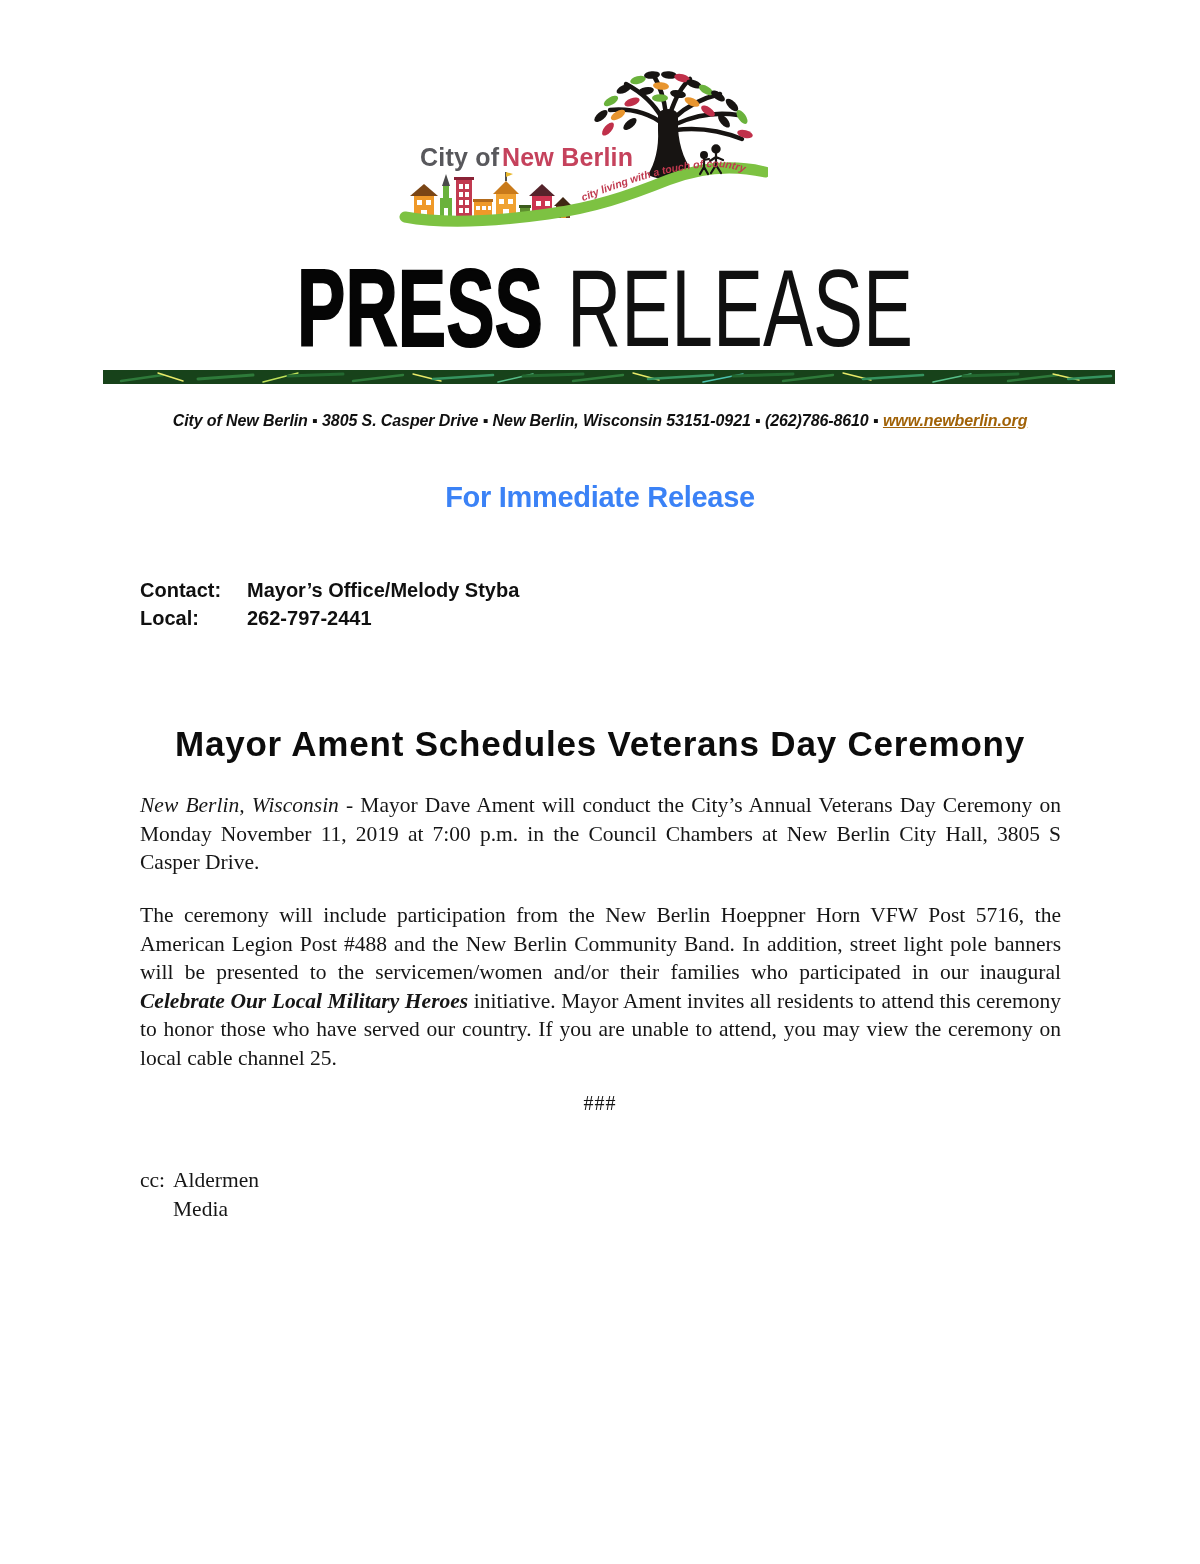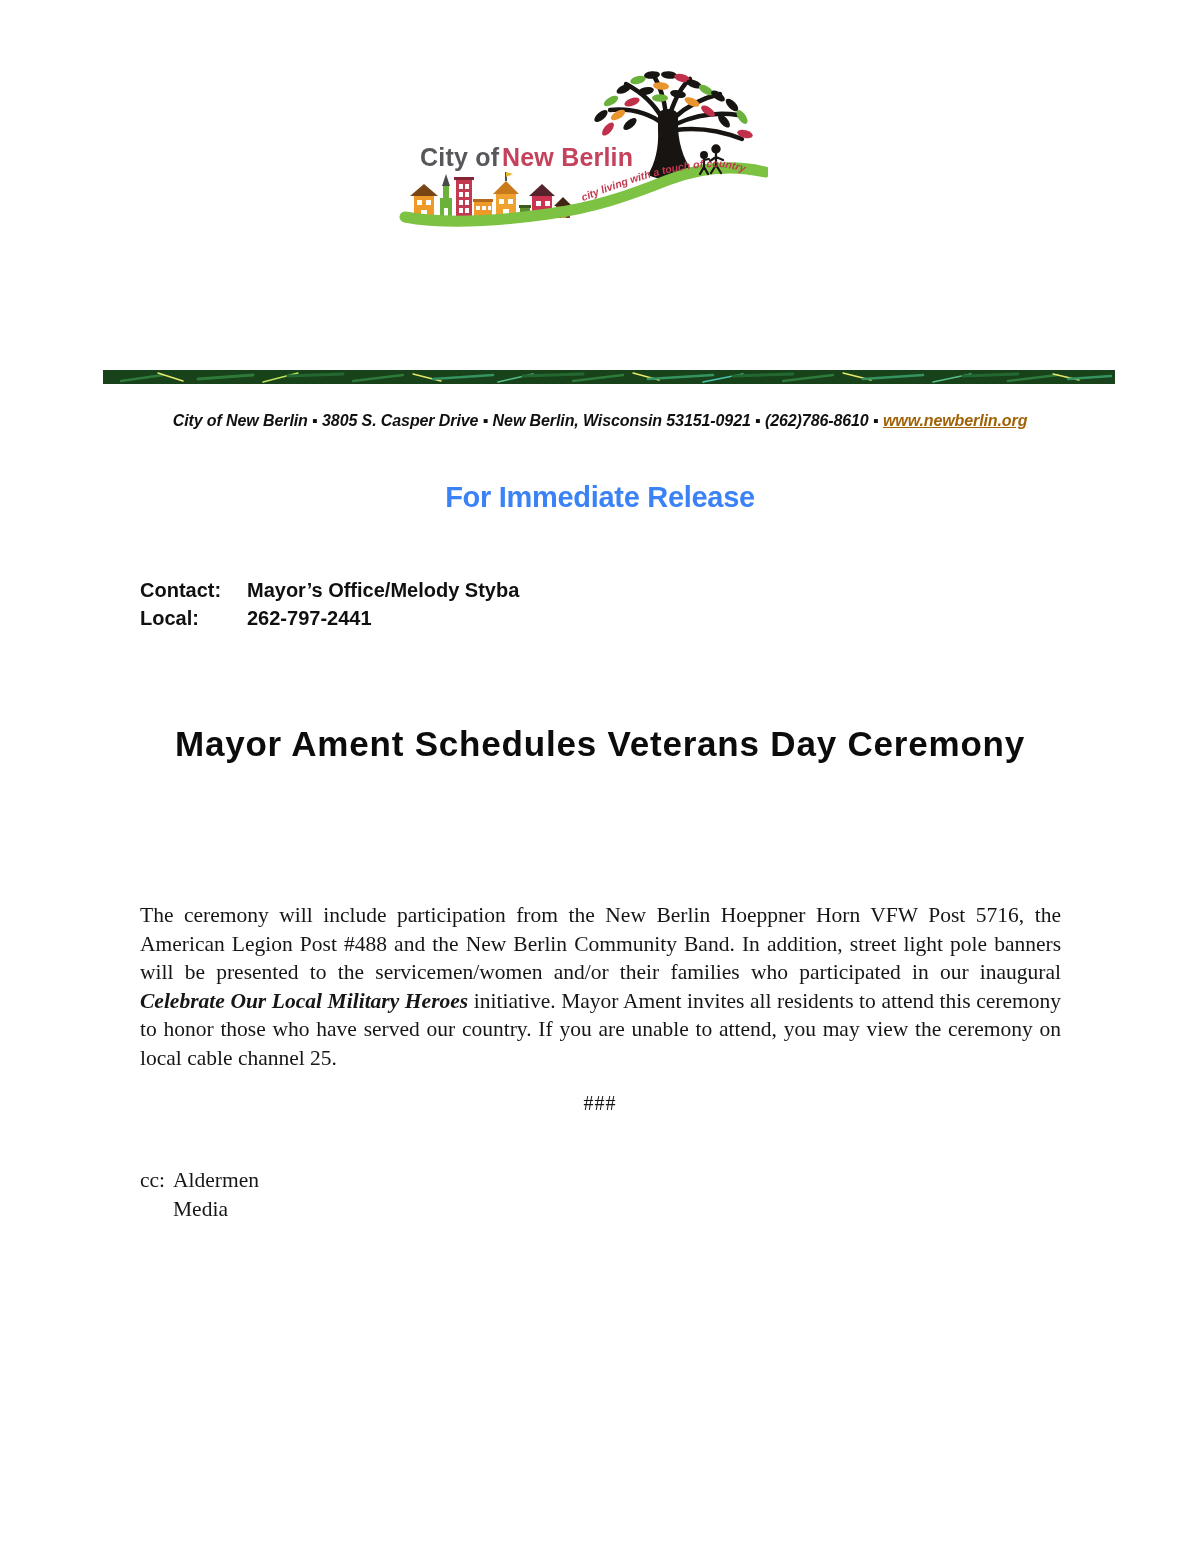--- a/index.html
+++ b/index.html
@@ -178,20 +178,26 @@
 
       <defs>
         <path id="taglinePath" d="M183,134 C228,116 264,104 300,100 C325,97 345,101 364,113"></path>
       </defs>
       <text class="logo-tagline-text" font-size="10.5" fill="#c0394e">
         <textPath href="#taglinePath" startOffset="2">city living with a touch of country</textPath>
       </text>
     </svg>
   </div>
 
+  <div class="masthead">
+    <svg viewBox="0 0 620 92" width="620" height="92" xmlns="http://www.w3.org/2000/svg">
+      <text x="4" y="88" font-size="110" font-weight="bold" fill="#050505" stroke="#050505" stroke-width="2" textLength="246" lengthAdjust="spacingAndGlyphs">PRESS</text>
+      <text x="274" y="88" font-size="110" font-weight="normal" fill="#101010" textLength="346" lengthAdjust="spacingAndGlyphs">RELEASE</text>
+    </svg>
+  </div>
 
   <div class="divider">
     <svg viewBox="0 0 1012 14" width="1012" height="14" preserveAspectRatio="none" xmlns="http://www.w3.org/2000/svg">
       <rect width="1012" height="14" fill="#17421a"></rect>
       <g fill="none" stroke-linecap="round">
         <path d="M18,11 L60,5" stroke="#2e7a3a" stroke-width="2.5"></path>
         <path d="M55,3 L80,11" stroke="#e9ea6a" stroke-width="1.4"></path>
         <path d="M95,9 L150,5" stroke="#2e7a3a" stroke-width="3"></path>
         <path d="M160,12 L195,3" stroke="#bfe35a" stroke-width="1.4"></path>
         <path d="M185,6 L240,4" stroke="#236830" stroke-width="3"></path>
@@ -227,20 +233,21 @@
       <span class="info-value">Mayor’s Office/Melody Styba</span>
     </div>
     <div class="info-row">
       <span class="info-label">Local:</span>
       <span class="info-value">262-797-2441</span>
     </div>
   </div>
 
   <h1 class="headline">Mayor Ament Schedules Veterans Day Ceremony</h1>
 
+  <p class="para para-1"><span class="lead">New Berlin, Wisconsin</span><span> - Mayor Dave Ament will conduct the City’s Annual Veterans Day Ceremony on Monday November 11, 2019 at 7:00 p.m. in the Council Chambers at New Berlin City Hall, 3805 S Casper Drive.</span></p>
 
   <p class="para para-2"><span>The ceremony will include participation from the New Berlin Hoeppner Horn VFW Post 5716, the American Legion Post #488 and the New Berlin Community Band.  In addition, street light pole banners will be presented to the servicemen/women and/or their families who participated in our inaugural </span><span class="emph">Celebrate Our Local Military Heroes</span><span> initiative.  Mayor Ament invites all residents to attend this ceremony to honor those who have served our country.  If you are unable to attend, you may view the ceremony on local cable channel 25.</span></p>
 
   <div class="end-mark">###</div>
 
   <div class="cc">
     <span class="cc-label">cc:</span>
     <span class="cc-list">
       <div>Aldermen</div>
       <div>Media</div>

